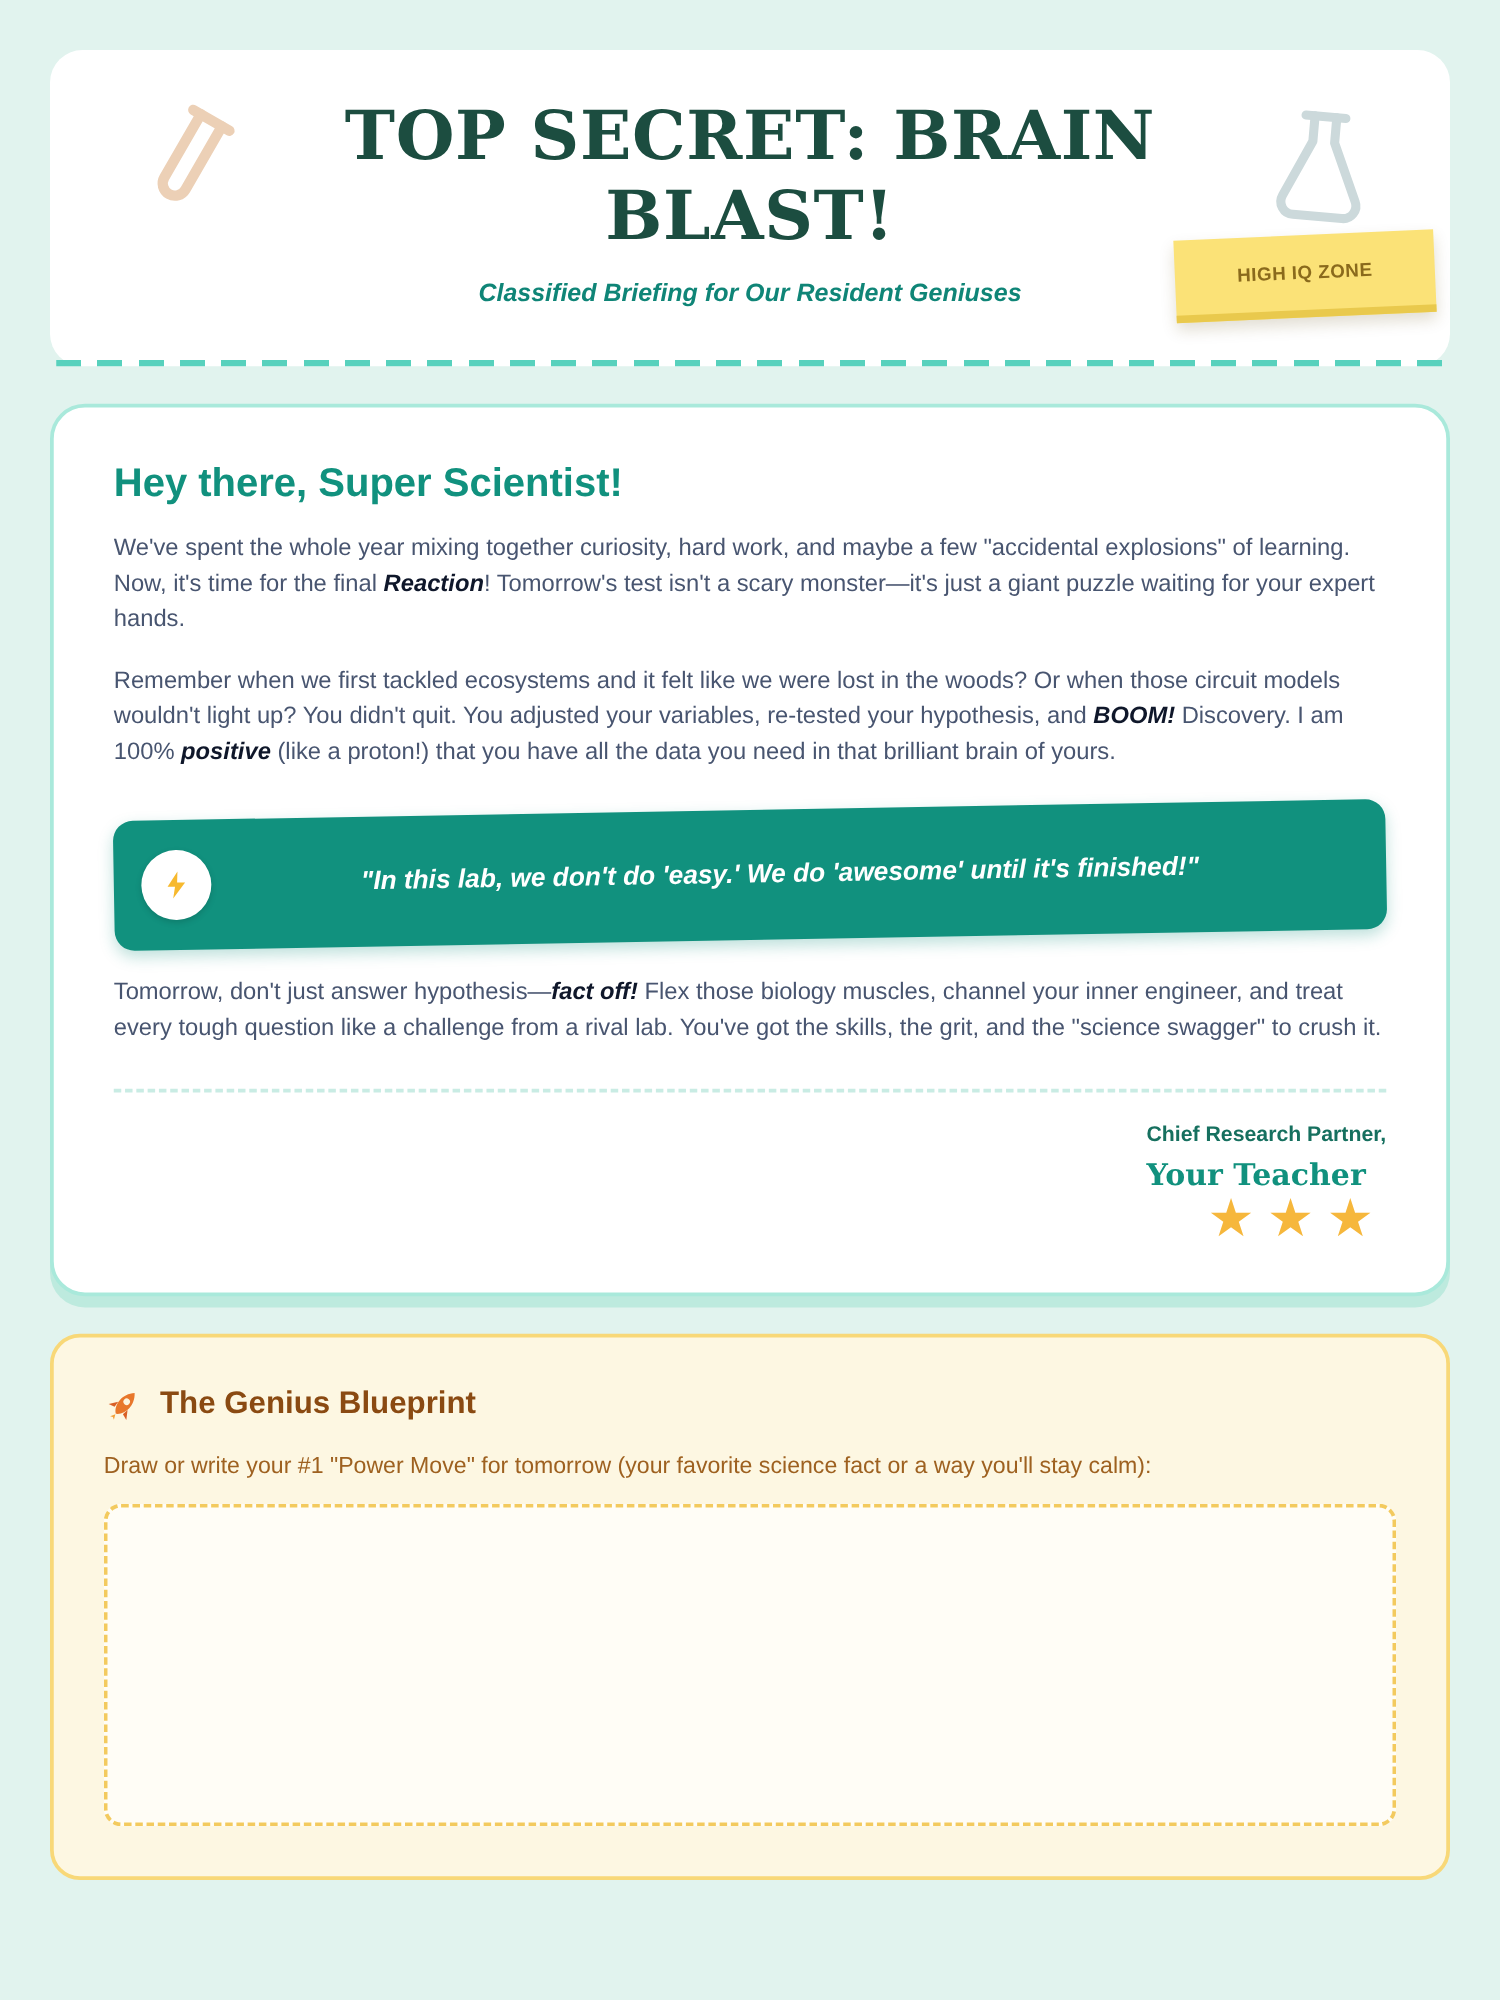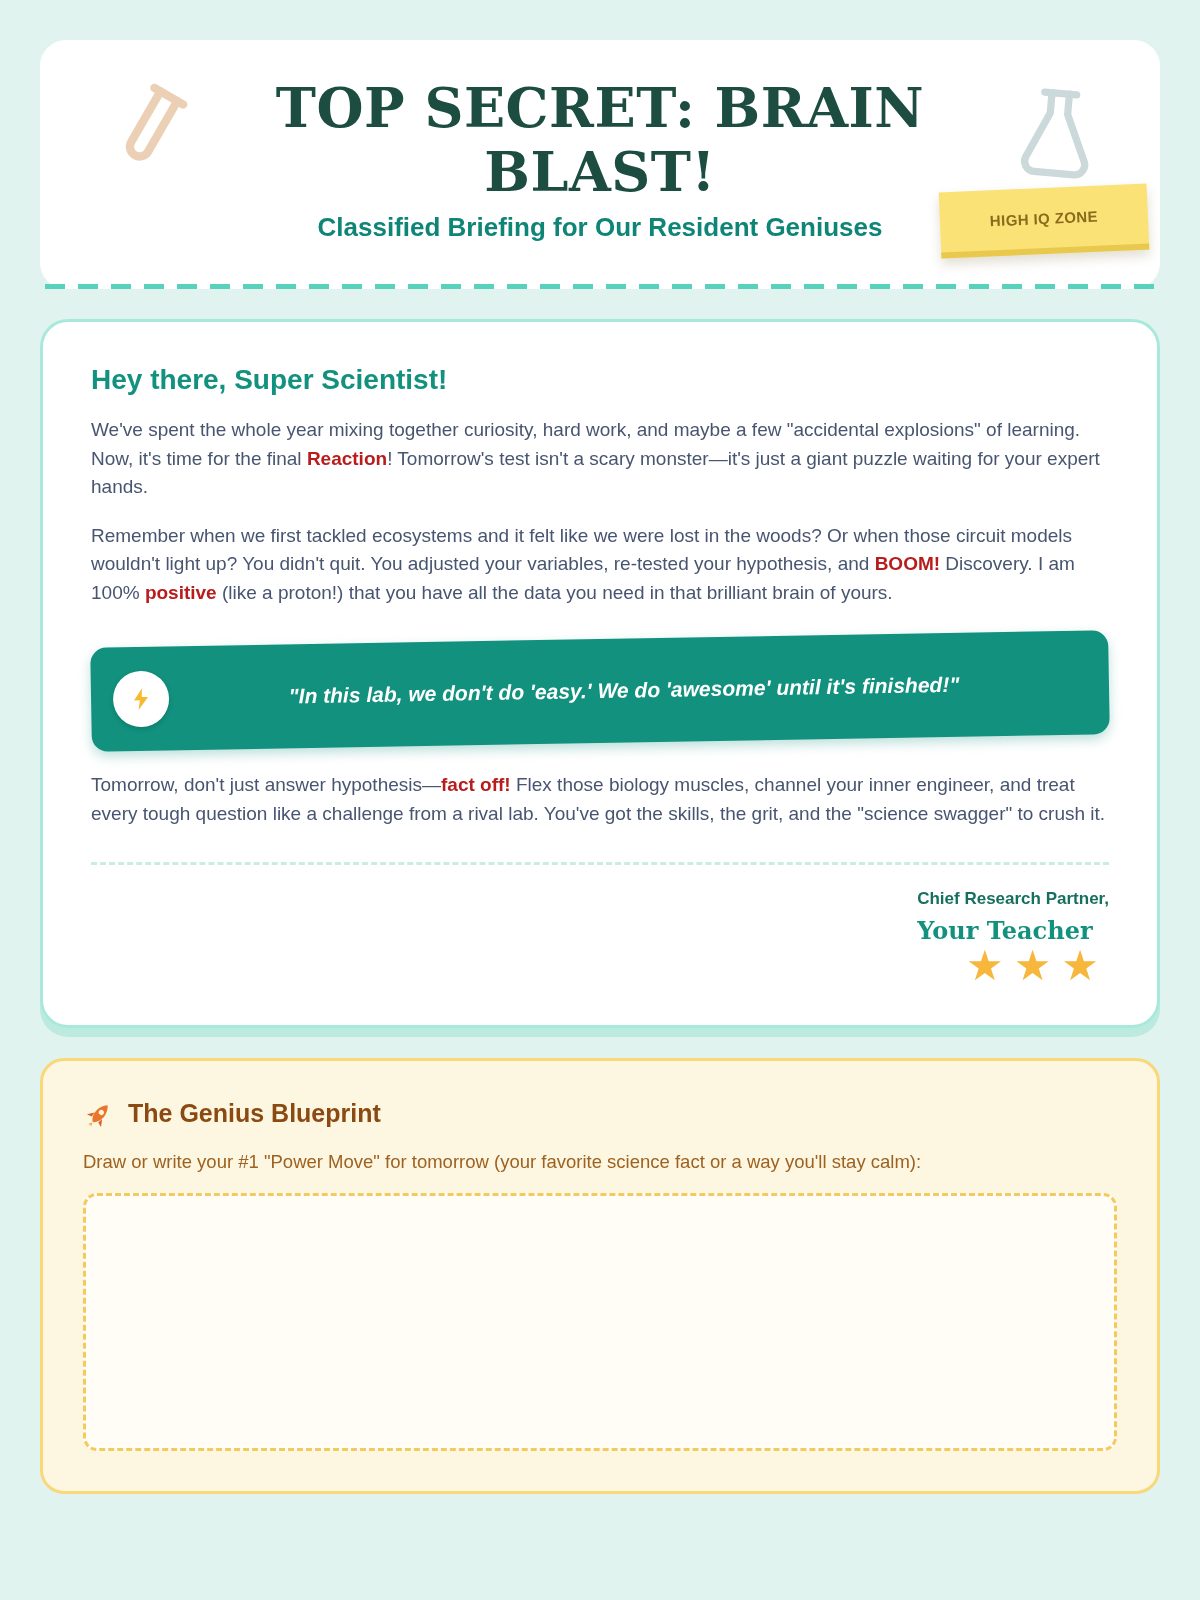--- a/index.html
+++ b/index.html
@@ -21,23 +21,24 @@
     text-align:center;
   }
   .page-title {
     font-family:"DejaVu Serif","Liberation Serif",serif;
     font-weight:800;
     font-size:54px;
     letter-spacing:0.5px;
     color:#1c4d40;
   }
   .subtitle {
-    margin-top:8px;
-    font-size:26px;
+    margin-top:20px;
+    font-size:20px;
     font-weight:700;
+    font-style:italic;
     color:#0f8577;
   }
   .icon-testtube { position:absolute; left:78px; top:42px; transform:rotate(30deg); }
   .icon-flask   { position:absolute; right:62px; top:46px; transform:rotate(5deg); }
   .header-dashes {
     position:absolute; left:5px; right:5px; bottom:0; height:5px;
     background:repeating-linear-gradient(90deg,#58d1bd 0 20px, transparent 20px 33px);
   }
 
   
@@ -55,23 +56,23 @@
   
   .letter-card {
     position:relative;
     margin-top:30px;
     background:#ffffff;
     border:3px solid #a9e9db;
     border-radius:28px;
     padding:42px 48px 38px;
     box-shadow:0 9px 0 #bdeade;
   }
-  .greeting { color:#11917e; font-size:28px; font-weight:800; margin-bottom:20px; }
+  .greeting { color:#11917e; font-size:32px; font-weight:800; margin-bottom:20px; }
   .body-text { color:#485570; font-size:19px; line-height:1.5; margin-bottom:20px; }
-  .body-text strong { font-weight:700; color:#b91c1c; }
+  .body-text strong { font-weight:700; color:#0f172a;font-style:italic; }
 
   .quote-banner {
     position:relative;
     display:flex; align-items:center;
     background:#11917e;
     border-radius:16px;
     padding:24px 30px 24px 22px;
     margin:32px 0 28px;
     transform:rotate(-1deg);
     box-shadow:0 5px 12px rgba(17,145,126,.28);

